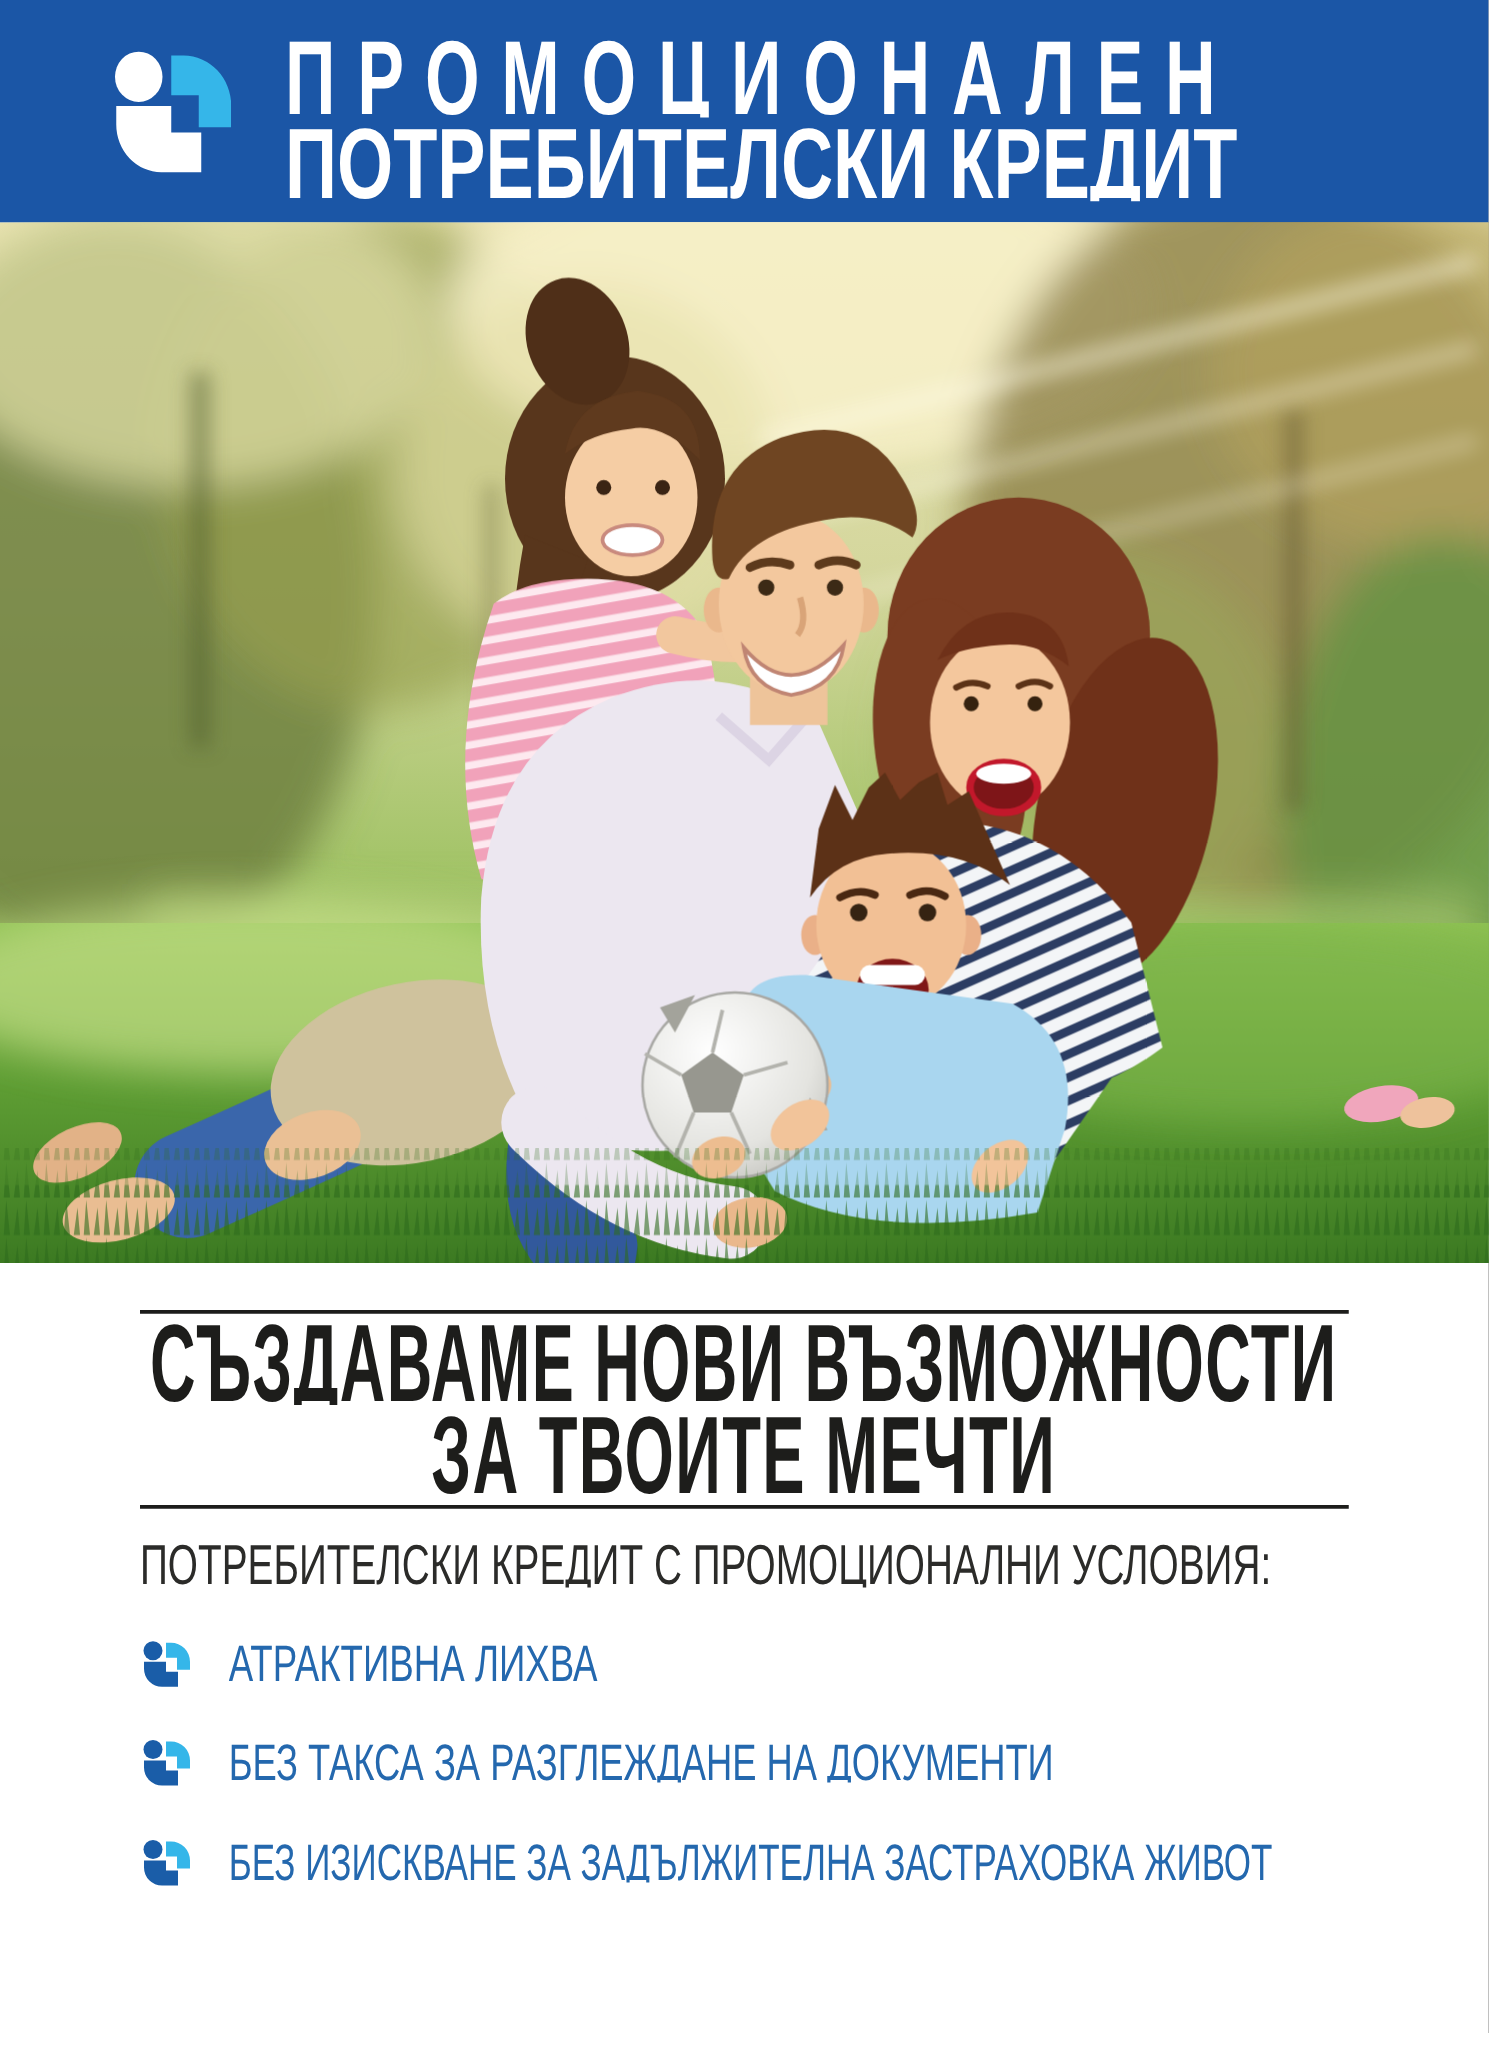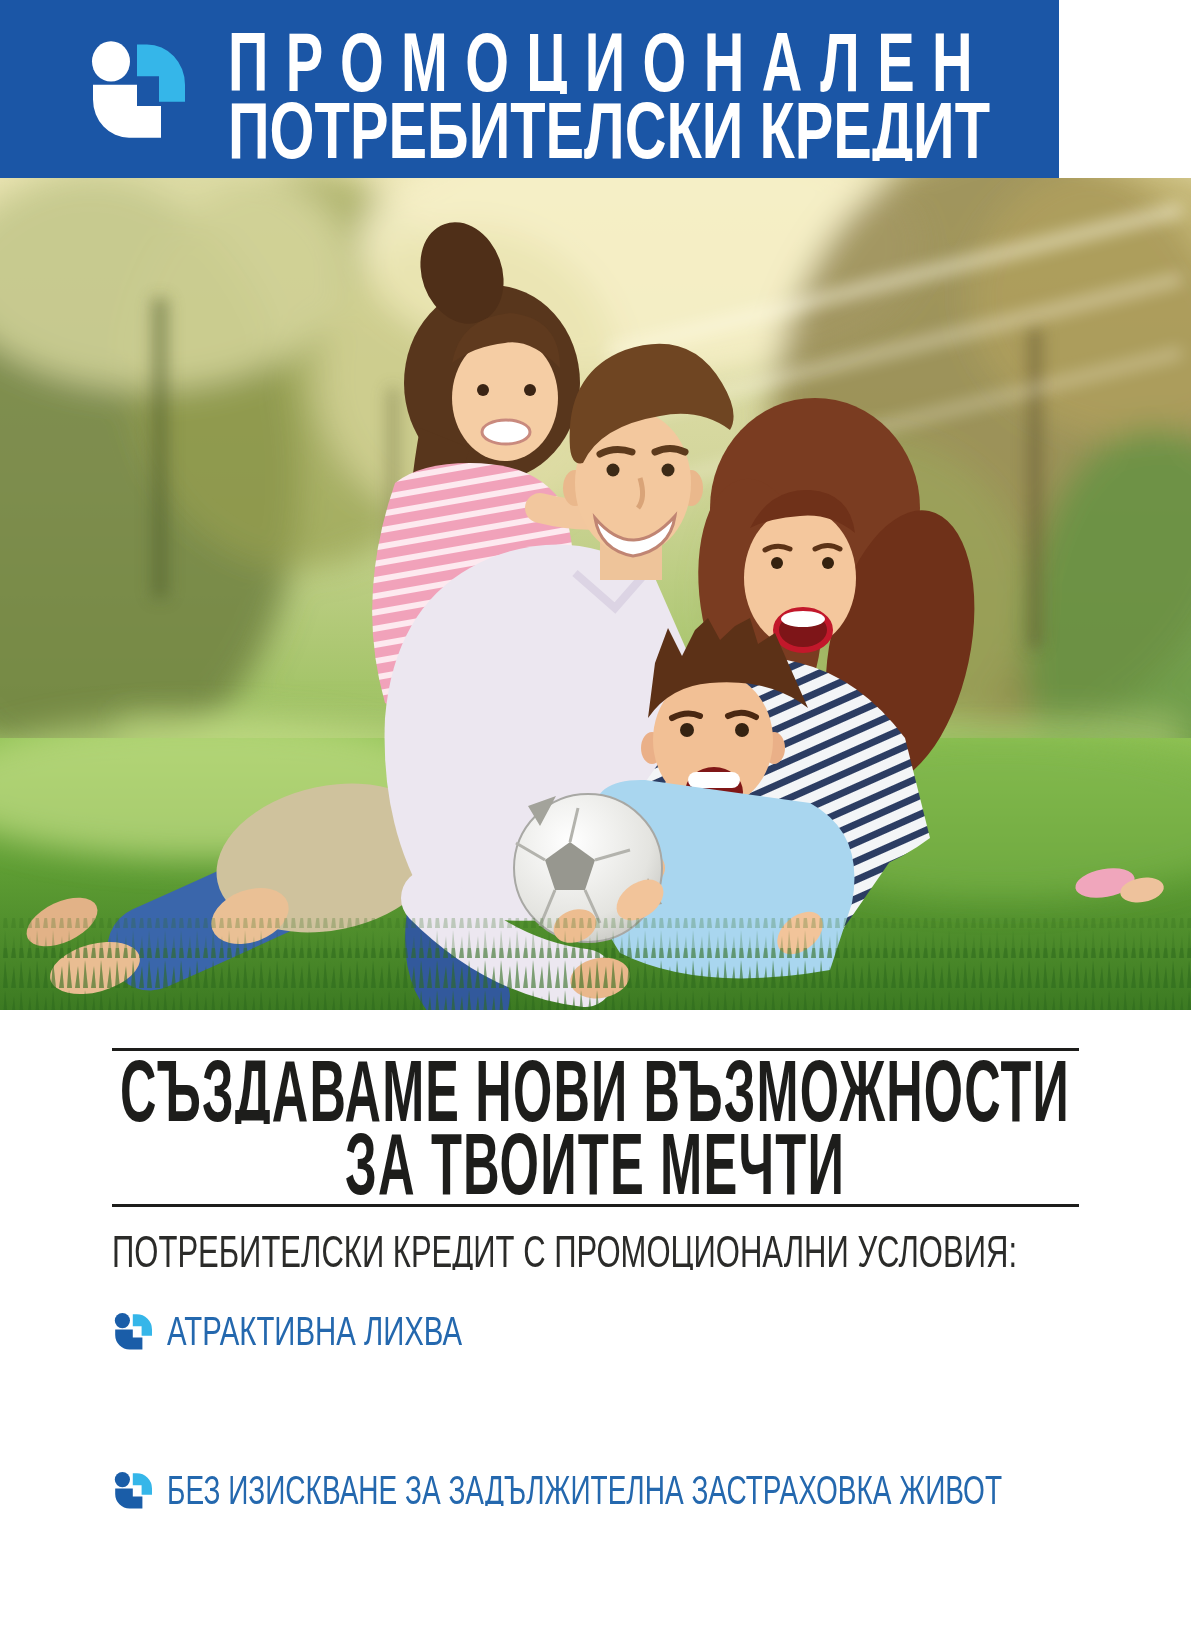--- a/index.html
+++ b/index.html
@@ -1,27 +1,27 @@
 <!DOCTYPE html>
 <html style="--brand-blue: #1B56A6; --accent-cyan: #35B6E9; --icon-blue: #1A5DA8; --benefit-blue: #2468AE; --heading-black: #1D1D1B;"><head>
 <meta charset="utf-8">
 <style>
   html,body{margin:0;padding:0;background:#666;}
   .poster{
     position:relative;width:1191px;height:1644px;margin:0 auto;
     background:#ffffff;overflow:hidden;
     font-family:"Liberation Sans","DejaVu Sans",sans-serif;
   }
-  .band{position:absolute;left:0;width:1059px;background:var(--brand-blue,#1B56A6);}
+  .band{position:absolute;left:0;width:1191px;background:var(--brand-blue,#1B56A6);}
   .header-band{top:0;height:178px;}
   .footer-band{top:1588px;height:56px;}
   .abs{position:absolute;display:block;}
   .hero{position:absolute;top:178px;left:0;width:1191px;height:832px;display:block;}
   .rule{position:absolute;left:112px;width:967px;height:3px;background:var(--heading-black,#1D1D1B);}
-  .benefit{position:absolute;left:112px;height:40px;display:flex;align-items:center;gap:15px;}
+  .benefit{position:absolute;left:112px;height:40px;display:flex;align-items:center;gap:31px;}
   .benefit svg.mark{flex:0 0 auto;}
   text{font-family:"Liberation Sans","DejaVu Sans",sans-serif;}
 </style>
 </head>
 <body>
 
 <div class="poster">
 
   <svg width="0" height="0" style="position:absolute" aria-hidden="true">
     <symbol id="logoMark" viewBox="0 0 100 100">
@@ -198,20 +198,28 @@
 
   <div class="benefit" style="top:1311px">
     <svg class="mark" width="40" height="40" viewBox="0 0 100 100">
       <use href="#logoMark" style="color:var(--icon-blue,#1A5DA8);--logo-accent:var(--accent-cyan,#35B6E9)"></use>
     </svg>
     <svg width="300" height="32" viewBox="0 0 300 32">
       <text x="0" y="30" font-size="41" fill="var(--benefit-blue,#2468AE)" textLength="295" lengthAdjust="spacingAndGlyphs">АТРАКТИВНА ЛИХВА</text>
     </svg>
   </div>
 
+  <div class="benefit" style="top:1390px">
+    <svg class="mark" width="40" height="40" viewBox="0 0 100 100">
+      <use href="#logoMark" style="color:var(--icon-blue,#1A5DA8);--logo-accent:var(--accent-cyan,#35B6E9)"></use>
+    </svg>
+    <svg width="665" height="32" viewBox="0 0 665 32">
+      <text x="0" y="30" font-size="41" fill="var(--benefit-blue,#2468AE)" textLength="660" lengthAdjust="spacingAndGlyphs">БЕЗ ТАКСА ЗА РАЗГЛЕЖДАНЕ НА ДОКУМЕНТИ</text>
+    </svg>
+  </div>
 
   <div class="benefit" style="top:1470px">
     <svg class="mark" width="40" height="40" viewBox="0 0 100 100">
       <use href="#logoMark" style="color:var(--icon-blue,#1A5DA8);--logo-accent:var(--accent-cyan,#35B6E9)"></use>
     </svg>
     <svg width="840" height="32" viewBox="0 0 840 32">
       <text x="0" y="30" font-size="41" fill="var(--benefit-blue,#2468AE)" textLength="835" lengthAdjust="spacingAndGlyphs">БЕЗ ИЗИСКВАНЕ ЗА ЗАДЪЛЖИТЕЛНА ЗАСТРАХОВКА ЖИВОТ</text>
     </svg>
   </div>
 

